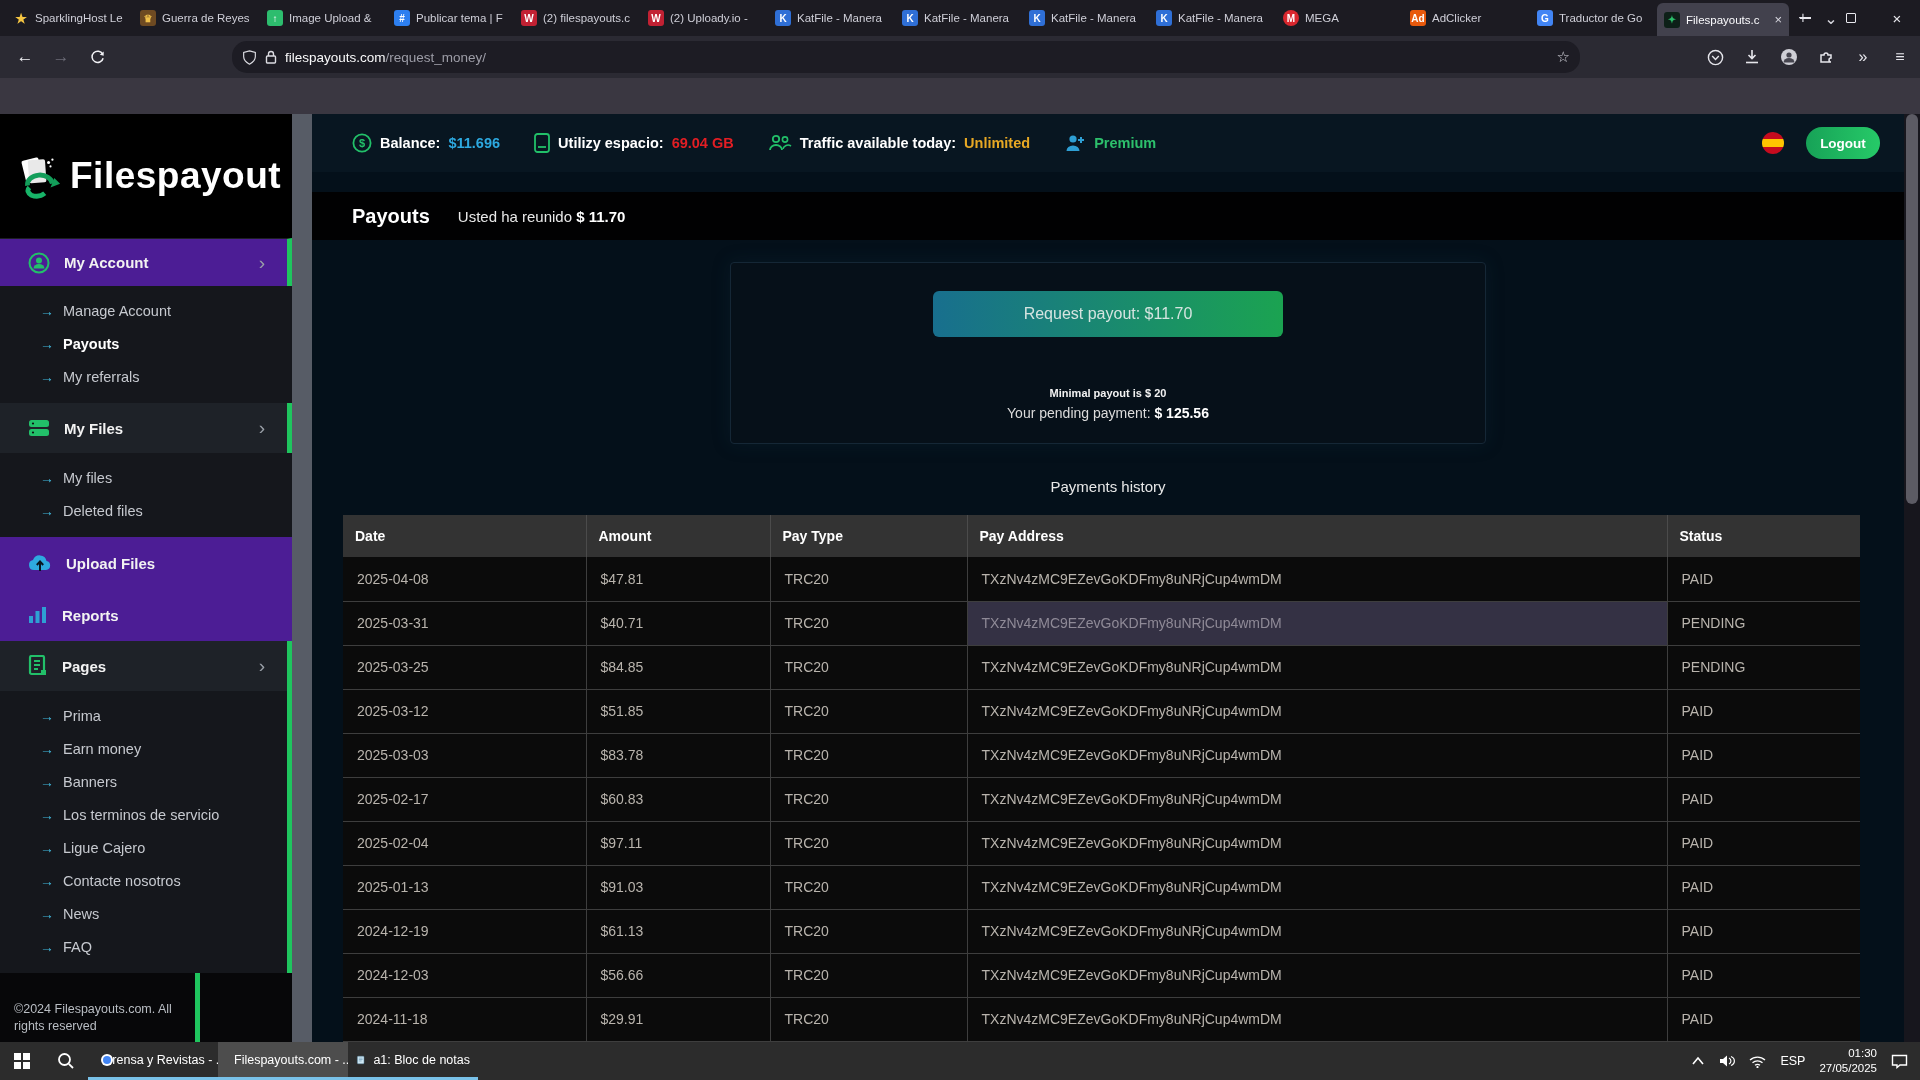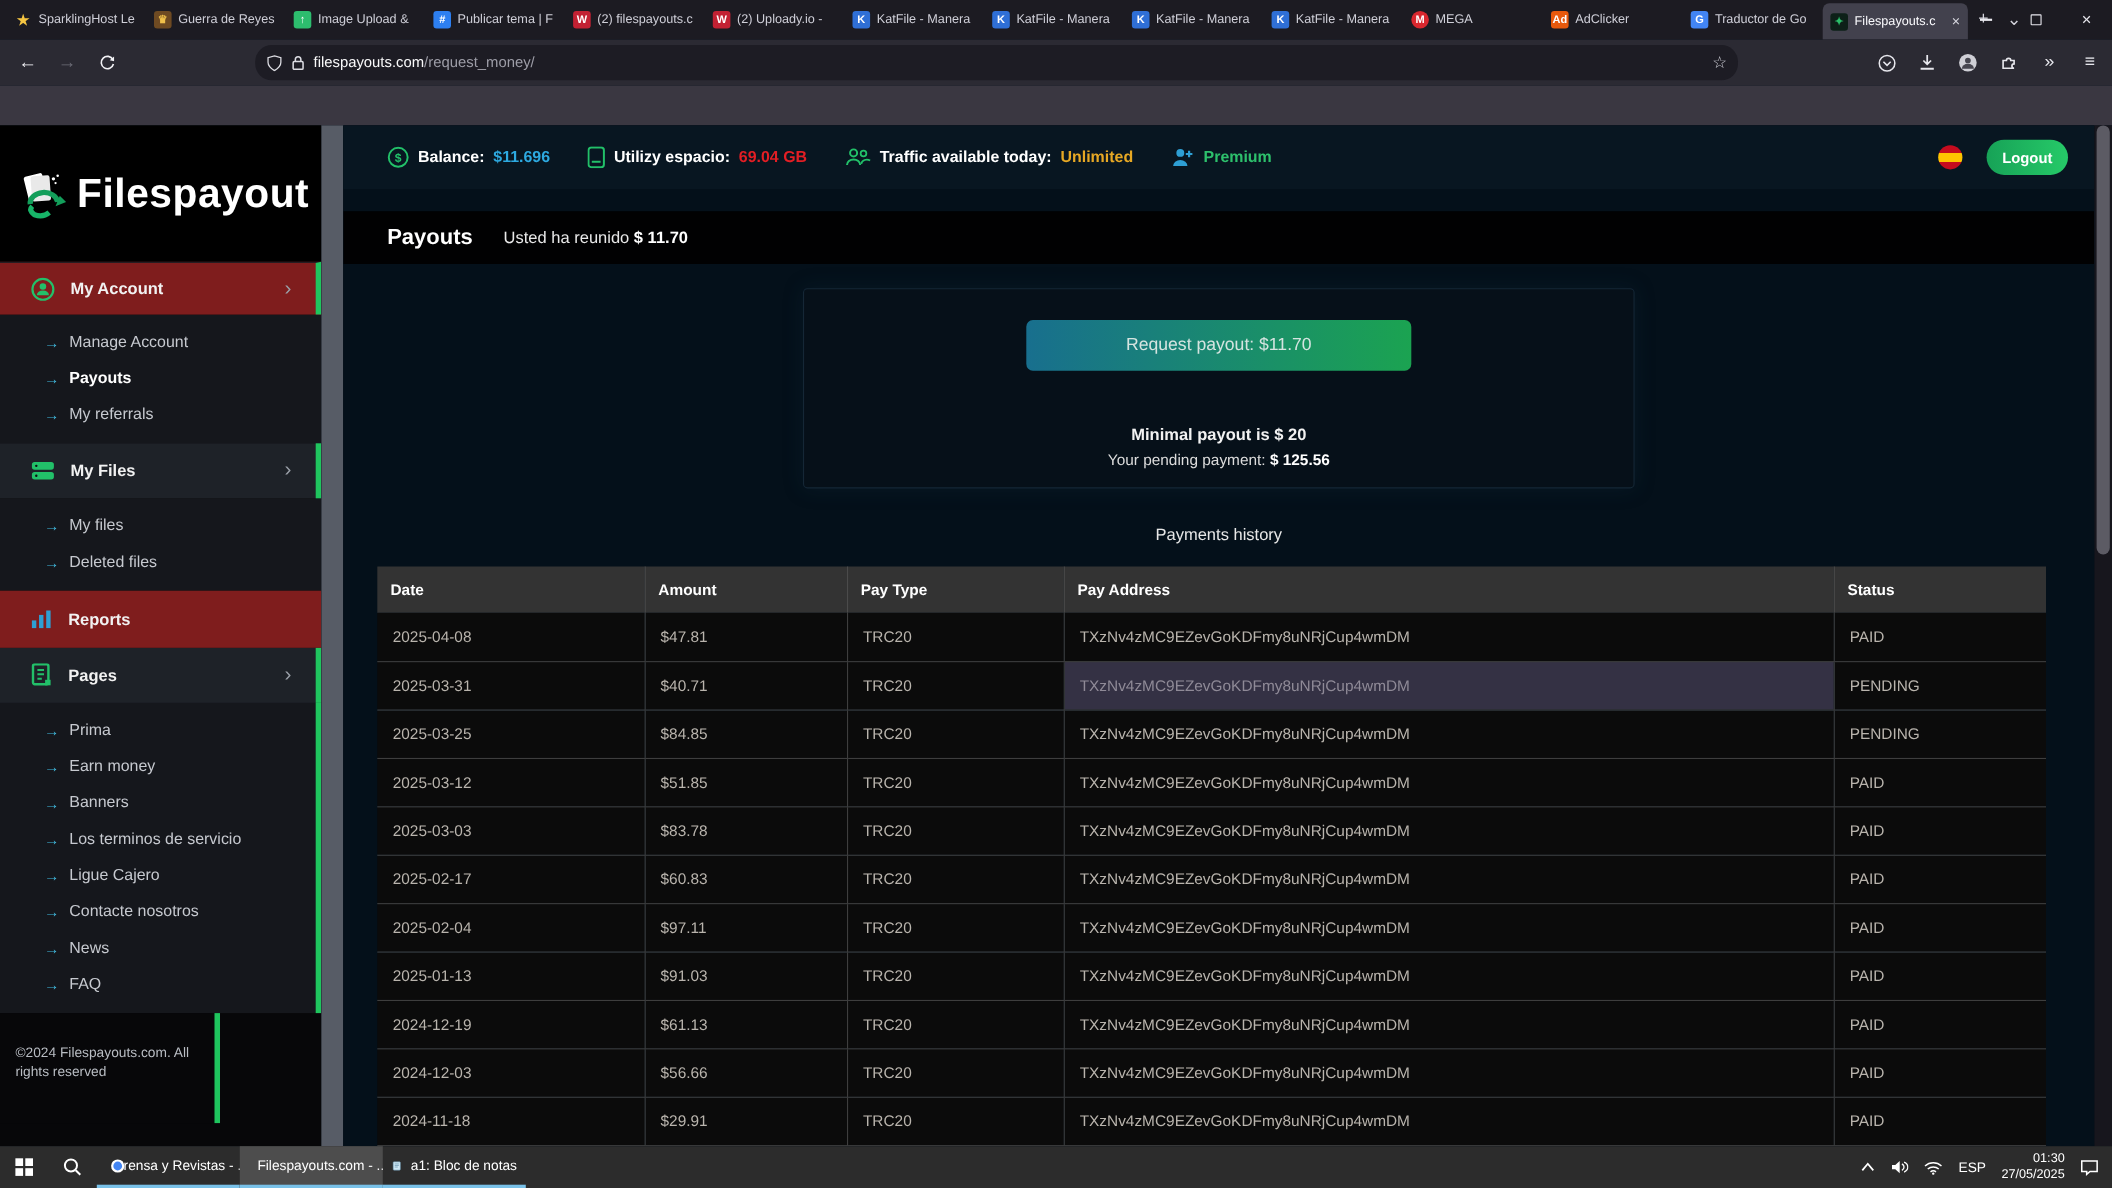--- a/index.html
+++ b/index.html
@@ -36,21 +36,21 @@
   .page { position:absolute; left:0; top:114px; width:1920px; height:928px; display:flex; }
   .sidebar { width:292px; background:#070709; position:relative; overflow:hidden; }
   .side-scroll { width:20px; background:#575c66; }
   .content { flex:1; display:flex; flex-direction:column; background:#04101a; overflow:hidden; position:relative; }
   .vscroll { width:16px; background:#17161d; position:relative; }
   .vscroll .thumb { position:absolute; top:0; left:2px; width:12px; height:390px; background:#5c5b64; border-radius:6px; }
 
   
   .logo { height:124px; background:#000; display:flex; align-items:center; padding-left:16px; gap:8px; }
   .logo-text { color:#fff; font-family:Liberation Sans, sans-serif; font-weight:bold; font-size:37px; letter-spacing:0.5px; }
-  .nav-parent { height:48px; display:flex; align-items:center; gap:14px; padding-left:28px; background:#7f1d1d; position:relative; color:#f2f2f2; font-size:15px; font-weight:600; }
+  .nav-parent { height:48px; display:flex; align-items:center; gap:14px; padding-left:28px; background:#4c1d95; position:relative; color:#f2f2f2; font-size:15px; font-weight:600; }
   .nav-parent .chev { position:absolute; right:22px; color:#9aa0a8; font-size:19px; font-weight:400; }
   .nav-parent.open { background:#1e2228; height:50px; }
   .stripe { border-right:5px solid #1fc55e; }
   .submenu { background:#15171c; padding:8px 0 10px 0; }
   .subitem { height:33px; display:flex; align-items:center; gap:9px; padding-left:40px; font-size:14.5px; color:#c6c9cf; }
   .subitem .arr { color:#41b9dd; font-size:14px; }
   .subitem.active { color:#ffffff; font-weight:bold; }
   .side-footer { padding:28px 0 0 14px; font-size:12.5px; color:#b9bdc3; line-height:1.35; background:#070709; height:100px; }
 
   
@@ -63,21 +63,21 @@
 
   
   .body { flex:1; overflow:hidden; display:flex; flex-direction:column; }
   .page-header { margin-top:20px; height:48px; background:#010102; display:flex; align-items:center; padding-left:40px; gap:28px; flex:0 0 auto; }
   .page-header .title { color:#fff; font-size:20px; font-weight:bold; }
   .page-header .sub { color:#e9e9e9; font-size:15px; }
   .page-header .sub b { color:#fff; }
 
   .card { margin:22px auto 0; width:756px; height:182px; background:#061019; border:1px solid #152736; border-radius:4px; box-shadow:0 0 18px rgba(20,50,70,.25); text-align:center; flex:0 0 auto; }
   .req-btn { margin-top:28px; width:350px; height:46px; border:none; border-radius:6px; background:linear-gradient(90deg,#186f8e,#1ba351); color:#d5e4e0; font-size:16px; cursor:pointer; }
-  .minline { margin-top:50px; color:#f2f2f2; font-size:15px; font-weight:bold; }
+  .minline { margin-top:50px; color:#f2f2f2; font-size:11px; font-weight:bold; }
   .pendline { margin-top:6px; color:#dcdcdc; font-size:14px; }
   .pendline b { color:#fff; }
 
   .pay-title { margin-top:34px; text-align:center; color:#e8e8e8; font-size:15px; flex:0 0 auto; }
   .ptable { margin:20px 0 0 31px; width:1517px; border-collapse:collapse; table-layout:fixed; flex:0 0 auto; }
   .ptable th { background:#333333; color:#fff; font-size:14px; font-weight:bold; text-align:left; height:42px; padding-left:12px; border-right:1px solid #4b4b4b; }
   .ptable th:last-child { border-right:none; }
   .ptable td { background:#0b0b0b; color:#b9b4ad; font-size:14px; height:44px; padding-left:14px; border-right:1px solid #3e3e3e; border-bottom:1px solid #3e3e3e; white-space:nowrap; overflow:hidden; }
   .ptable td:last-child { border-right:none; }
   .ptable td.hl { background:#343144; color:#8f8a97; }
@@ -285,20 +285,27 @@
           <div class="subitem">
             <span class="arr">→</span>
             <span>My files</span>
           </div>
           <div class="subitem">
             <span class="arr">→</span>
             <span>Deleted files</span>
           </div>
         </div>
 
+      <div class="nav-parent" style="height:52px;">
+        <svg width="24" height="18" viewBox="0 0 24 18">
+            <path d="M6 16 a5 5 0 0 1 -1 -9.9 a7 7 0 0 1 13.5 1 a4.5 4.5 0 0 1 -0.5 8.9 Z" fill="#2ea9e0"></path>
+            <path d="M12 17 V8 M8.8 11 L12 7.5 L15.2 11" stroke="#081621" stroke-width="2" fill="none"></path>
+          </svg>
+        <span>Upload Files</span>
+      </div>
 
       <div class="nav-parent" style="height:52px;">
         <svg width="20" height="18" viewBox="0 0 20 18">
             <rect x="1" y="10" width="4" height="7" fill="#2e9fd4"></rect>
             <rect x="7.5" y="5" width="4" height="12" fill="#2e9fd4"></rect>
             <rect x="14" y="1" width="4" height="16" fill="#2e9fd4"></rect>
           </svg>
         <span>Reports</span>
       </div>
 

